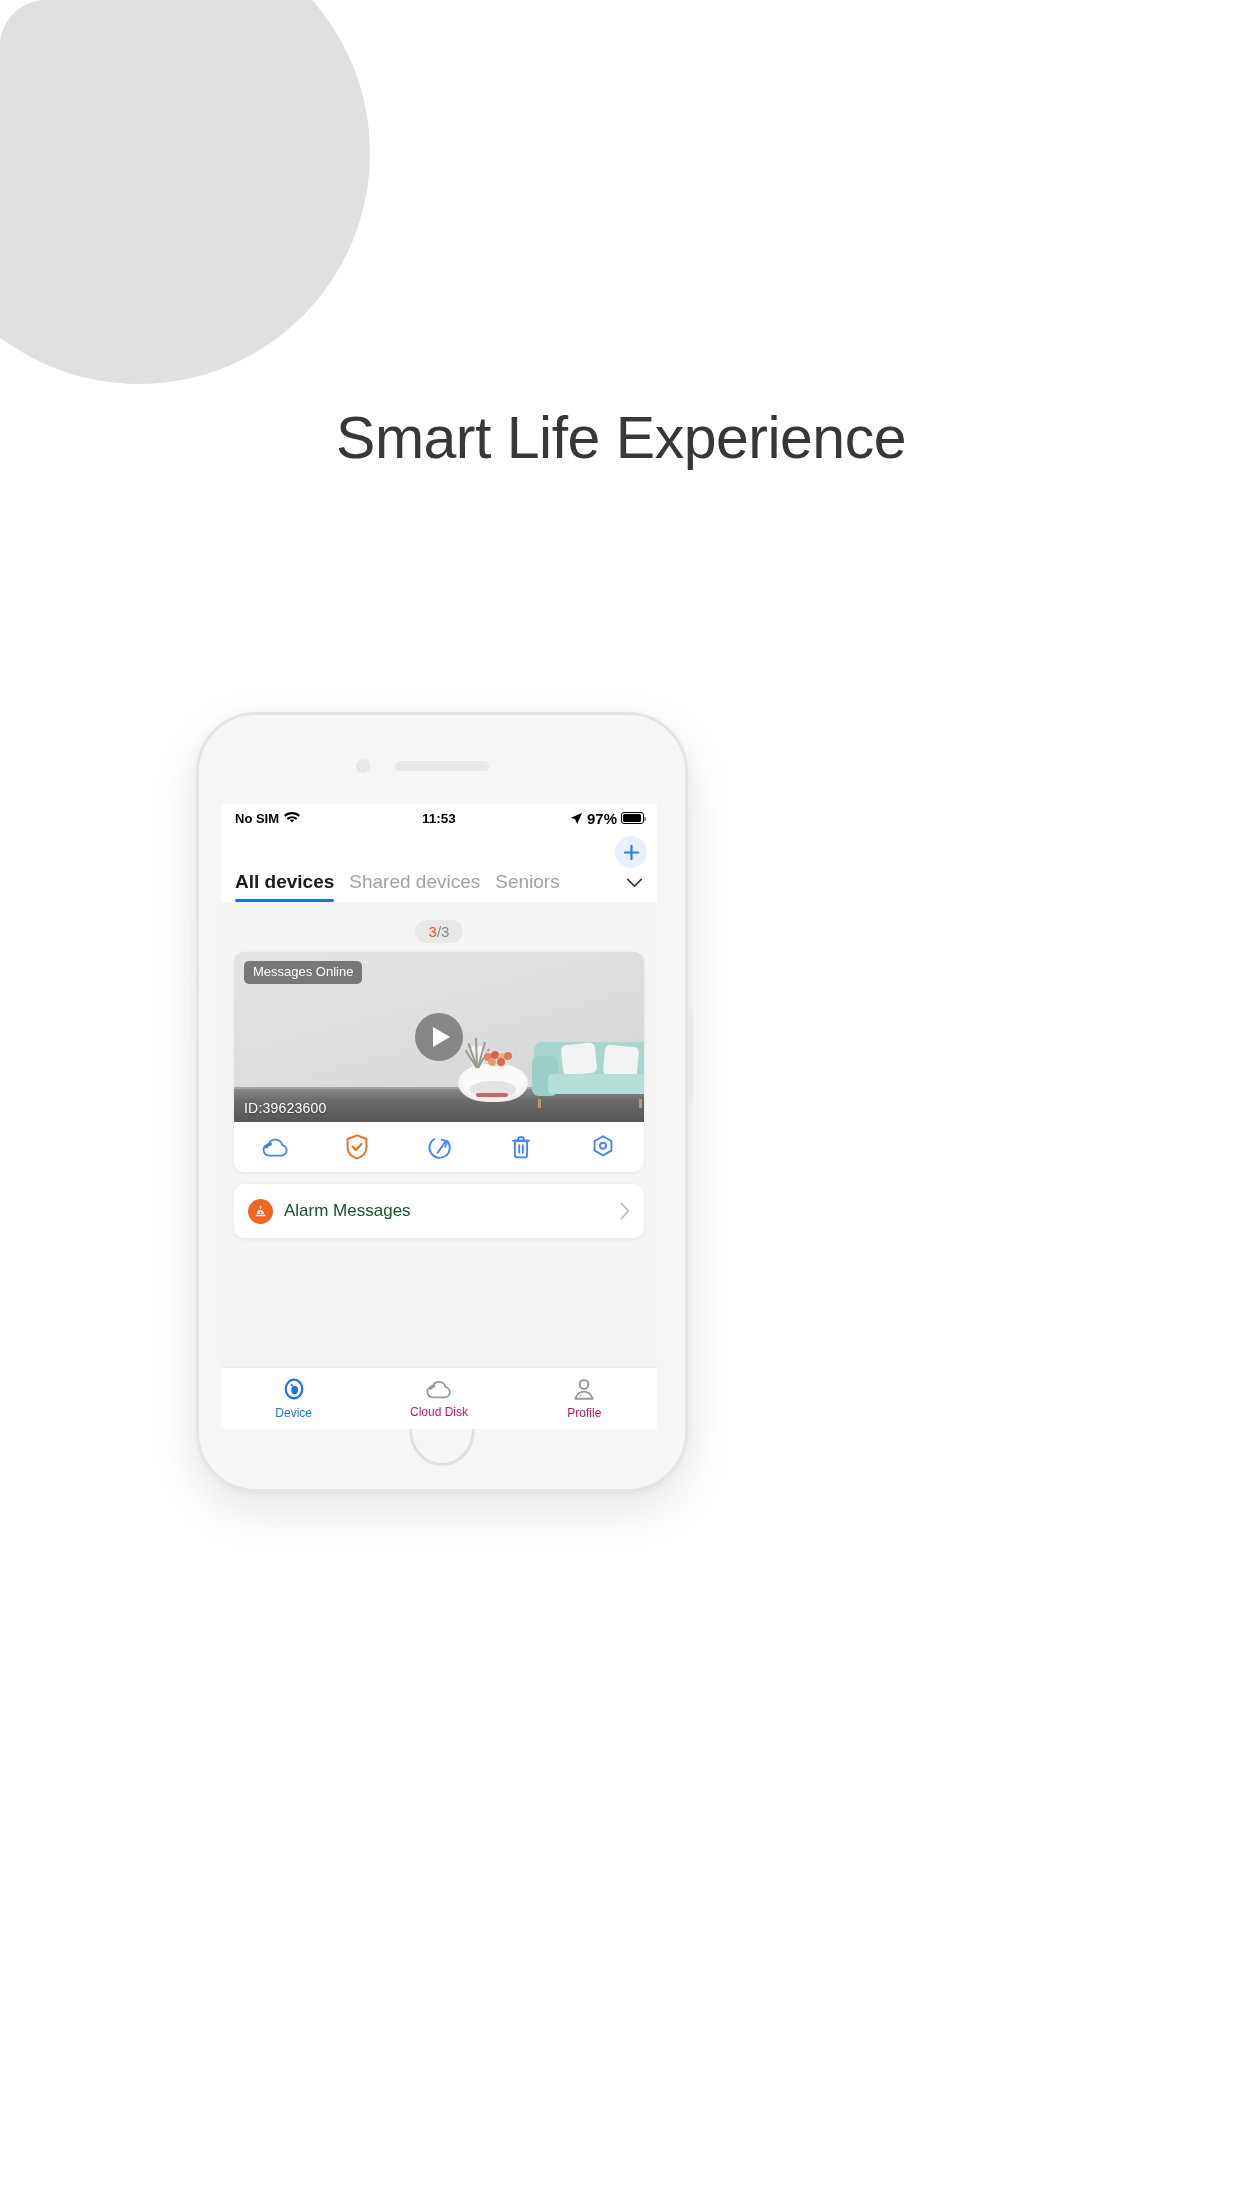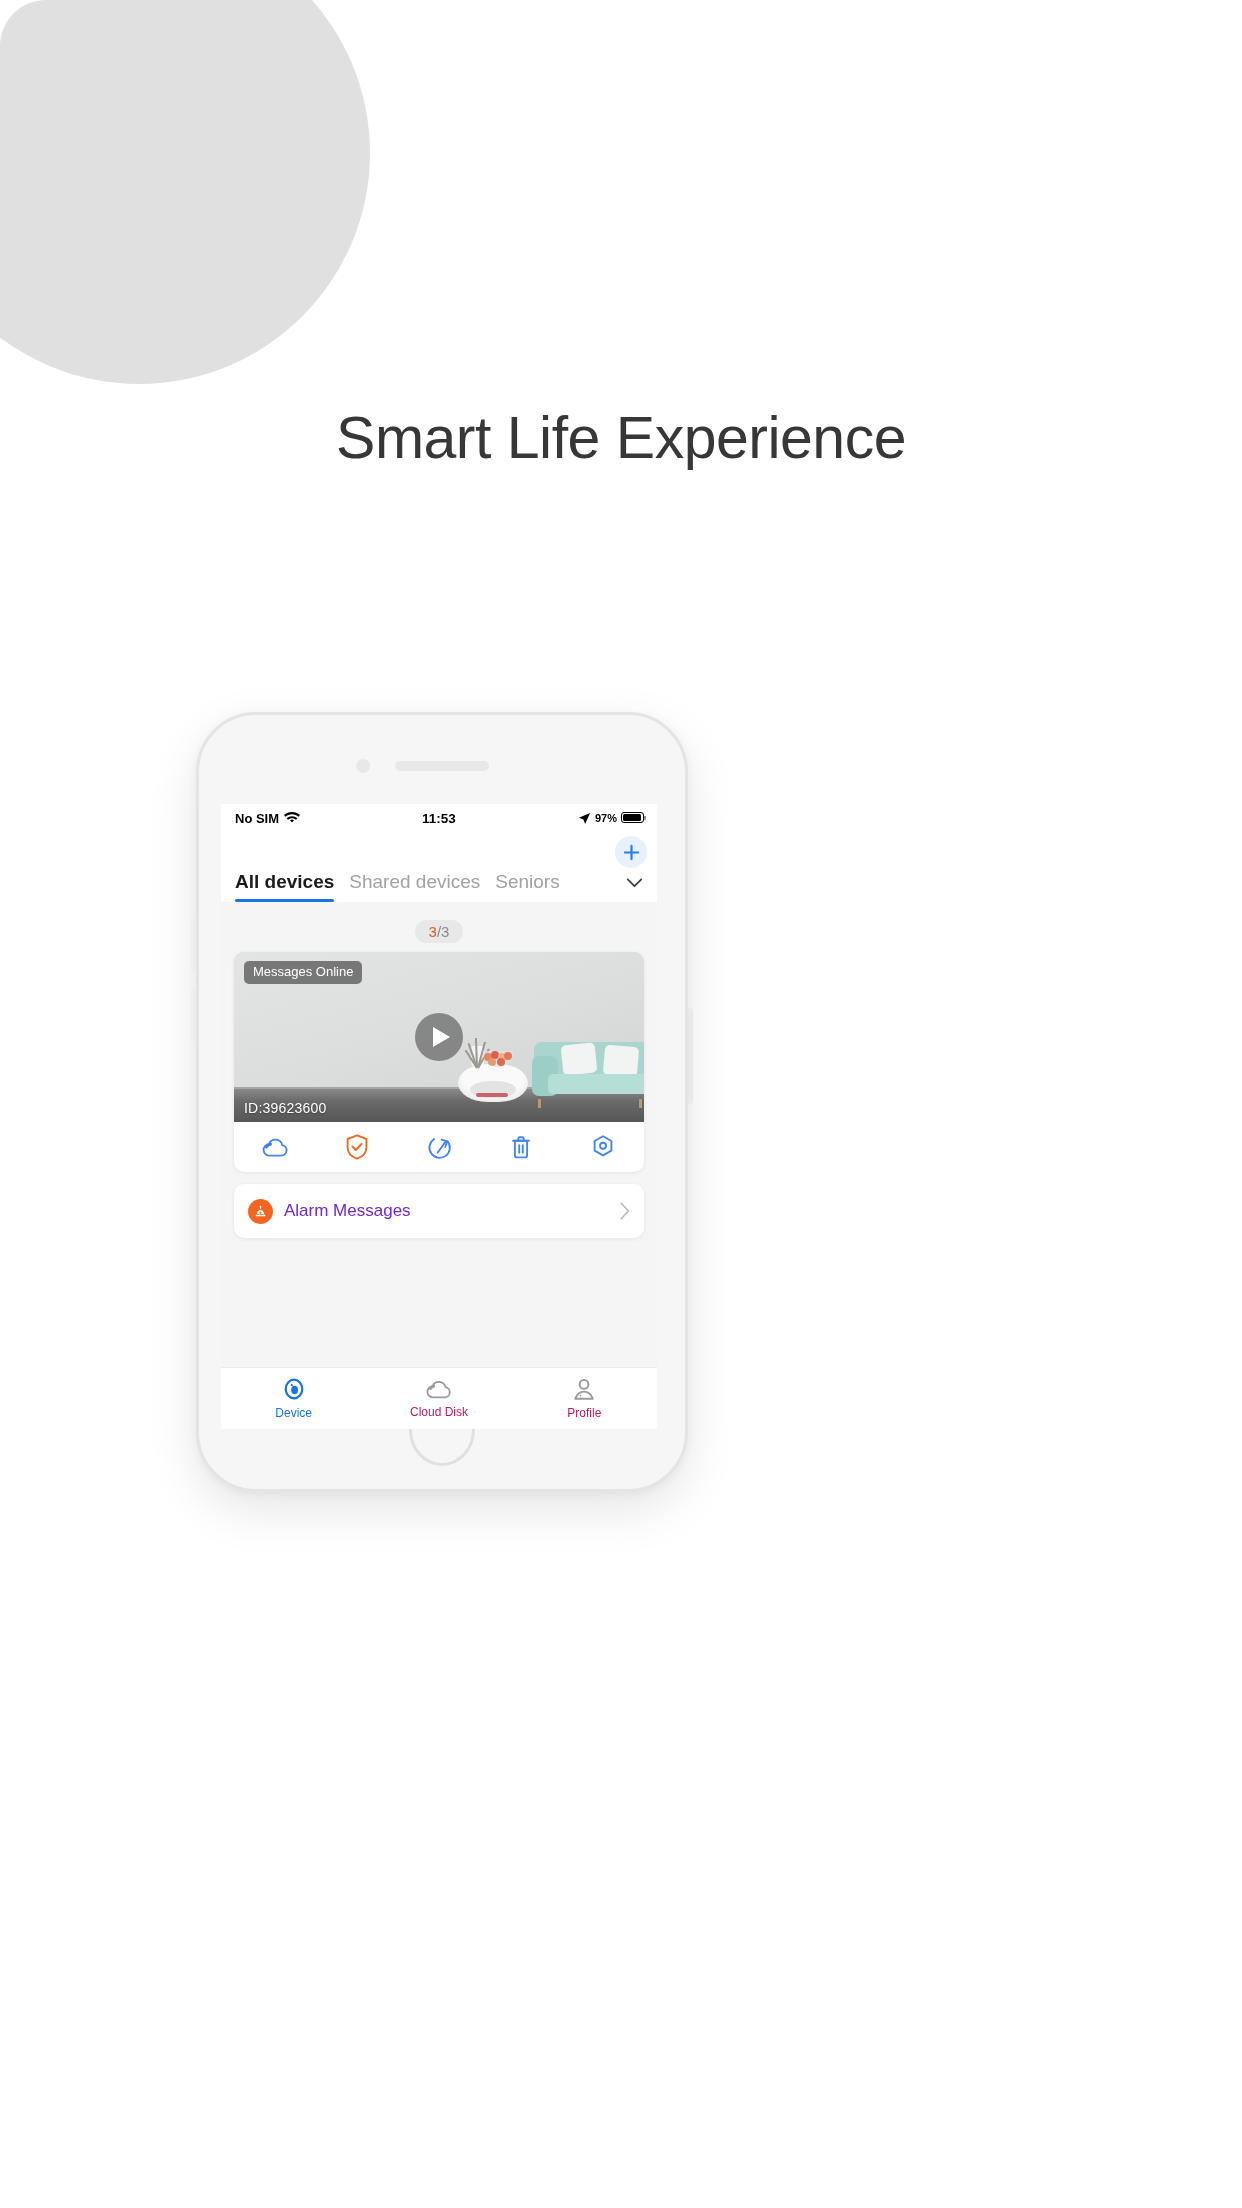--- a/index.html
+++ b/index.html
@@ -131,23 +131,23 @@
   }
   #sb-left { display:flex; align-items:center; gap:5px; }
   #sb-time {
     position:absolute; left:0; right:0;
     text-align:center;
     font-size:13.5px; font-weight:700;
     pointer-events:none;
   }
   #sb-right {
     margin-left:auto;
-    display:flex; align-items:flex-start; gap:4px;
+    display:flex; align-items:center; gap:4px;
     position:relative; z-index:2;
-    font-size:11px; font-weight:600;
+    font-size:15px; font-weight:600;
   }
   .batt {
     width:23px; height:11.5px;
     border:1.3px solid #000;
     border-radius:3px;
     position:relative;
     padding:1px;
   }
   .batt::after{
     content:"";
@@ -386,21 +386,21 @@
   #alarm-icon {
     width:25px; height:25px;
     border-radius:50%;
     background:#f26522;
     display:flex; align-items:center; justify-content:center;
     margin-right:11px;
     flex:none;
   }
   #alarm-label {
     font-size:17px;
-    color:#6d28d9;
+    color:#14532d;
   }
   #alarm-chev { margin-left:auto; display:flex; }
 
   
   #bottom-nav {
     position:absolute;
     left:0; right:0; bottom:0;
     height:62px;
     background:#ffffff;
     border-top:1px solid #ececec;

